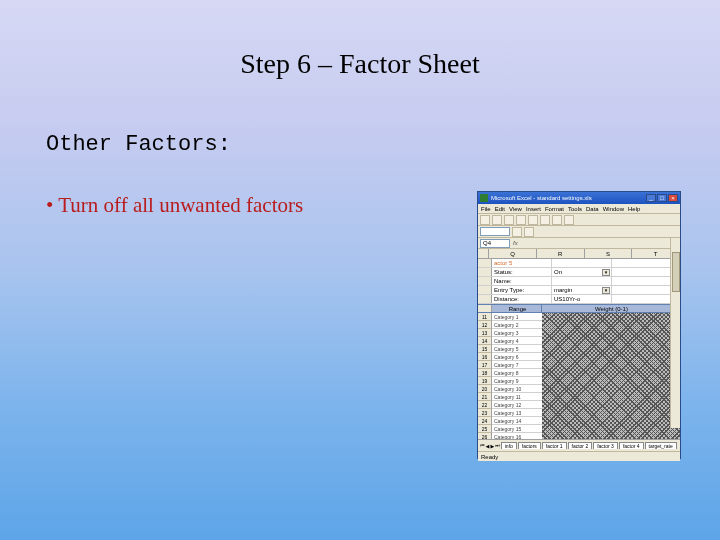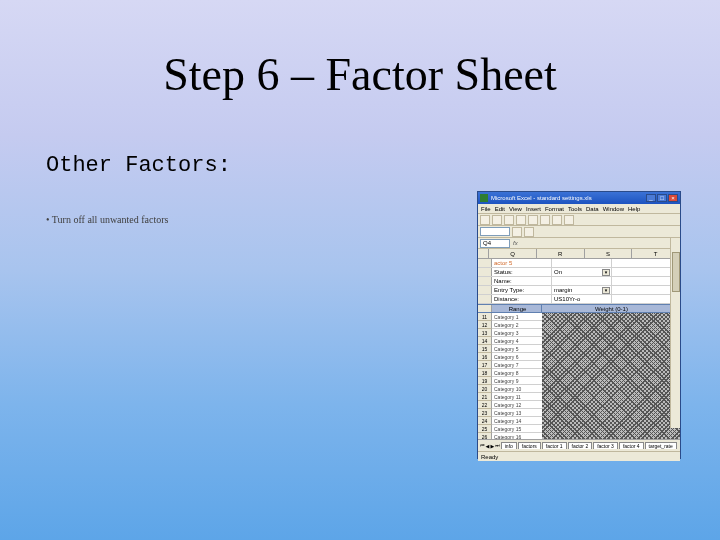--- a/index.html
+++ b/index.html
@@ -6,35 +6,35 @@
   body {
     width: 720px;
     height: 540px;
     background: linear-gradient(to bottom, #d6d8f4 0%, #c5cbf0 25%, #a8c4ee 50%, #7db4ec 75%, #5da5e8 100%);
     font-family: "Times New Roman", serif;
     position: relative;
     overflow: hidden;
   }
   .title {
     text-align: center;
-    font-size: 46px;
+    font-size: 28px;
     font-weight: normal;
     color: #000;
     margin-top: 48px;
   }
   .subtitle {
     font-size: 22px;
     color: #000;
     margin-left: 46px;
     margin-top: 52px;
     font-family: Liberation Mono, monospace;
   }
   .bullet {
-    font-size: 10px;
-    color: #404040;
+    font-size: 21px;
+    color: #b91c1c;
     margin-left: 46px;
     margin-top: 36px;
   }
   .excel-window {
     position: absolute;
     top: 191px;
     left: 477px;
     width: 204px;
     height: 268px;
     border: 1px solid #2a4b8a;

